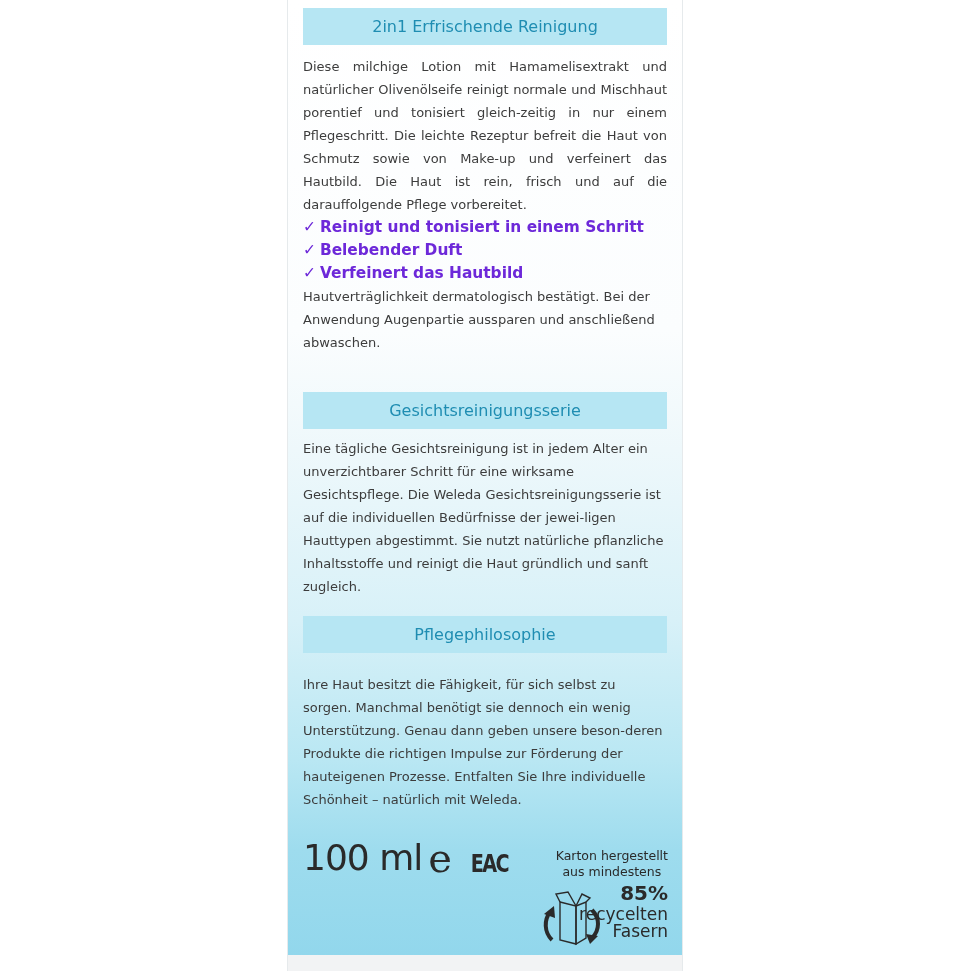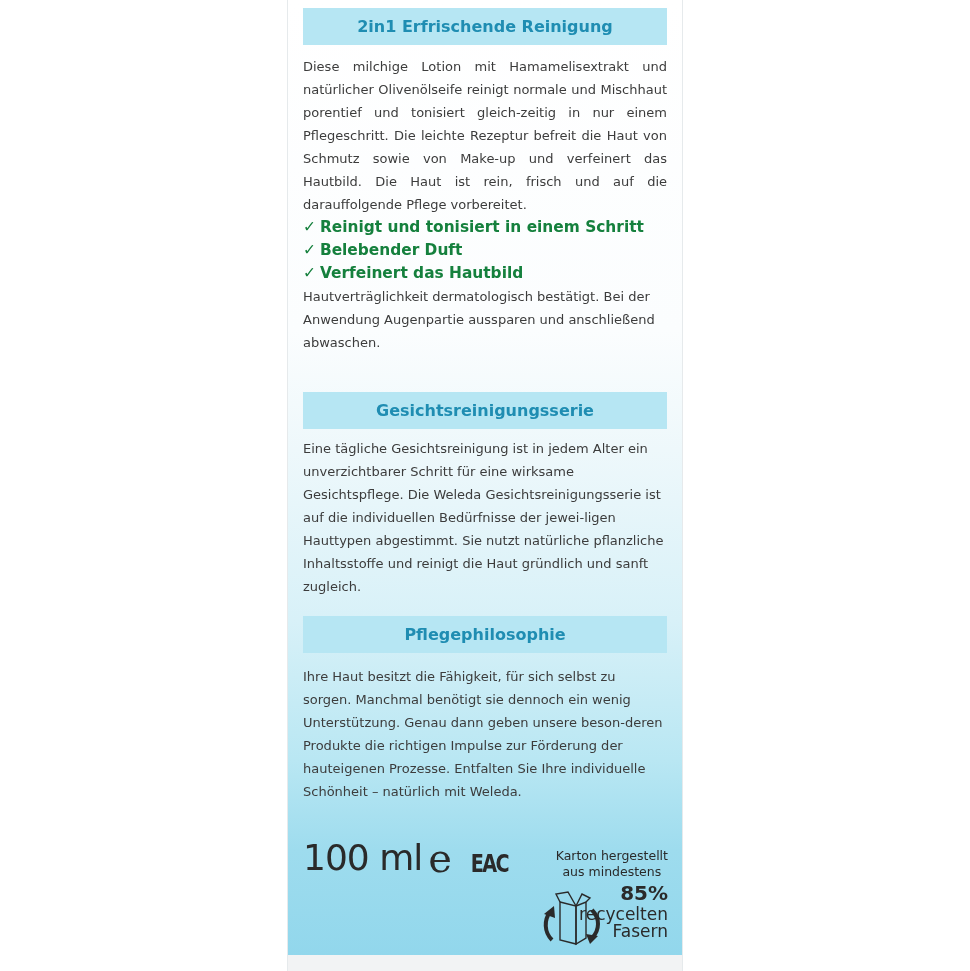--- a/index.html
+++ b/index.html
@@ -12,25 +12,25 @@
     border-left:1px solid #e6eaec; border-right:1px solid #e6eaec;
     background: linear-gradient(to bottom, #ffffff 0px, #fbfdfe 330px, #eef8fb 450px, #d8f1f8 620px, #b9e7f3 760px, #9edcee 850px, #92d7ec 955px);
     box-sizing:border-box;
   }
   .bottom-strip {
     position:absolute; left:287px; top:955px; width:396px; height:16px;
     background:#f2f3f4; border-left:1px solid #e6eaec; border-right:1px solid #e6eaec; box-sizing:border-box;
   }
   .content { position:absolute; left:303px; width:364px; }
   .heading {
-    background:#b6e6f3; color:#1f8db2; font-weight:bold; text-align:center;
+    background:#b6e6f3; color:#1f8db2; font-weight:normal; text-align:center;
     height:37px; line-height:37px; font-size:16px; letter-spacing:0px;
   }
   .para { color:#3c3c3c; font-size:13px; line-height:23px; margin:0; }
-  .check { color:#15803d; font-weight:bold; font-size:15.4px; line-height:23px; }
+  .check { color:#6d28d9; font-weight:bold; font-size:15.4px; line-height:23px; }
   .check .tick { font-weight:normal; margin-right:4px; }
   .footer-left { position:absolute; left:303px; top:838px; width:230px; }
   .volume { display:flex; align-items:flex-end; color:#2a2a2a; }
   .volume .ml { font-size:36px; font-weight:normal; letter-spacing:-1px; line-height:40px; }
   .volume .e-mark { font-size:40px; margin-left:6px; line-height:40px; font-family:"DejaVu Serif", serif; }
   .volume .eac { font-size:24px; font-weight:bold; margin-left:14px; letter-spacing:-2px; transform:scaleX(0.8); display:inline-block; }
   .address { margin-top:10px; font-size:12.5px; color:#3a3a3a; line-height:19px; }
   .address .u { text-decoration:underline; }
   .footer-right { position:absolute; left:538px; top:848px; width:130px; height:100px; color:#2a2a2a; }
   .footer-right .t1 { position:absolute; right:0; top:0; font-size:12.5px; line-height:16px; text-align:center; }
@@ -53,21 +53,21 @@
   <p class="para">Hautverträglichkeit dermatologisch bestätigt. Bei der Anwendung Augenpartie aussparen und anschließend abwaschen.</p>
 </div>
 
 <div class="content" style="top:392px;">
   <div class="heading">Gesichtsreinigungsserie</div>
   <p class="para" style="margin-top:8px;">Eine tägliche Gesichtsreinigung ist in jedem Alter ein unverzichtbarer Schritt für eine wirksame Gesichtspflege. Die Weleda Gesichtsreinigungsserie ist auf die individuellen Bedürfnisse der jewei-ligen Hauttypen abgestimmt. Sie nutzt natürliche pflanzliche Inhaltsstoffe und reinigt die Haut gründlich und sanft zugleich.</p>
 </div>
 
 <div class="content" style="top:616px;">
   <div class="heading">Pflegephilosophie</div>
-  <p class="para" style="margin-top:12px;">Ihre Haut besitzt die Fähigkeit, für sich selbst zu sorgen. Manchmal benötigt sie dennoch ein wenig Unterstützung. Genau dann geben unsere beson-deren Produkte die richtigen Impulse zur Förderung der hauteigenen Prozesse. Entfalten Sie Ihre individuelle Schönheit – natürlich mit Weleda.</p>
+  <p class="para" style="margin-top:20px;">Ihre Haut besitzt die Fähigkeit, für sich selbst zu sorgen. Manchmal benötigt sie dennoch ein wenig Unterstützung. Genau dann geben unsere beson-deren Produkte die richtigen Impulse zur Förderung der hauteigenen Prozesse. Entfalten Sie Ihre individuelle Schönheit – natürlich mit Weleda.</p>
 </div>
 
 <div class="footer-left">
   <div class="volume">
     <span class="ml">100 ml</span>
     <span class="e-mark">e</span>
     <span class="eac">EAC</span>
   </div>
 </div>
 

